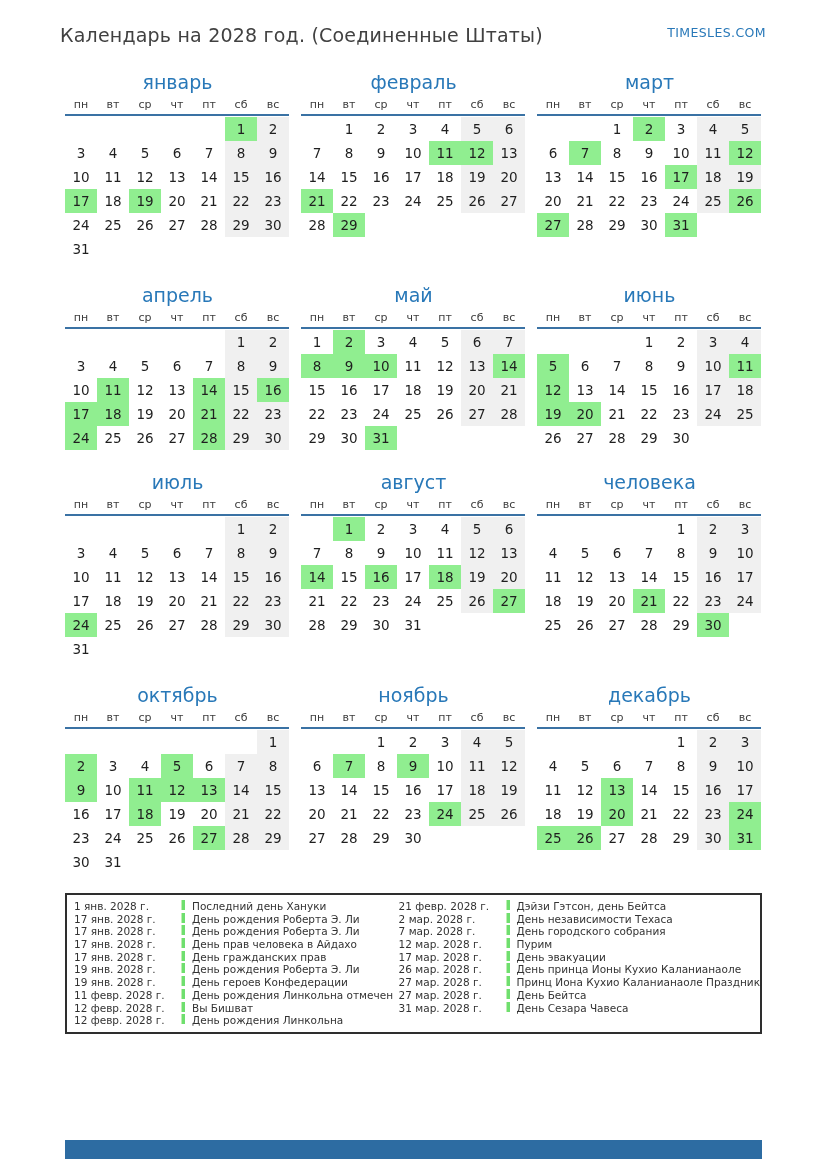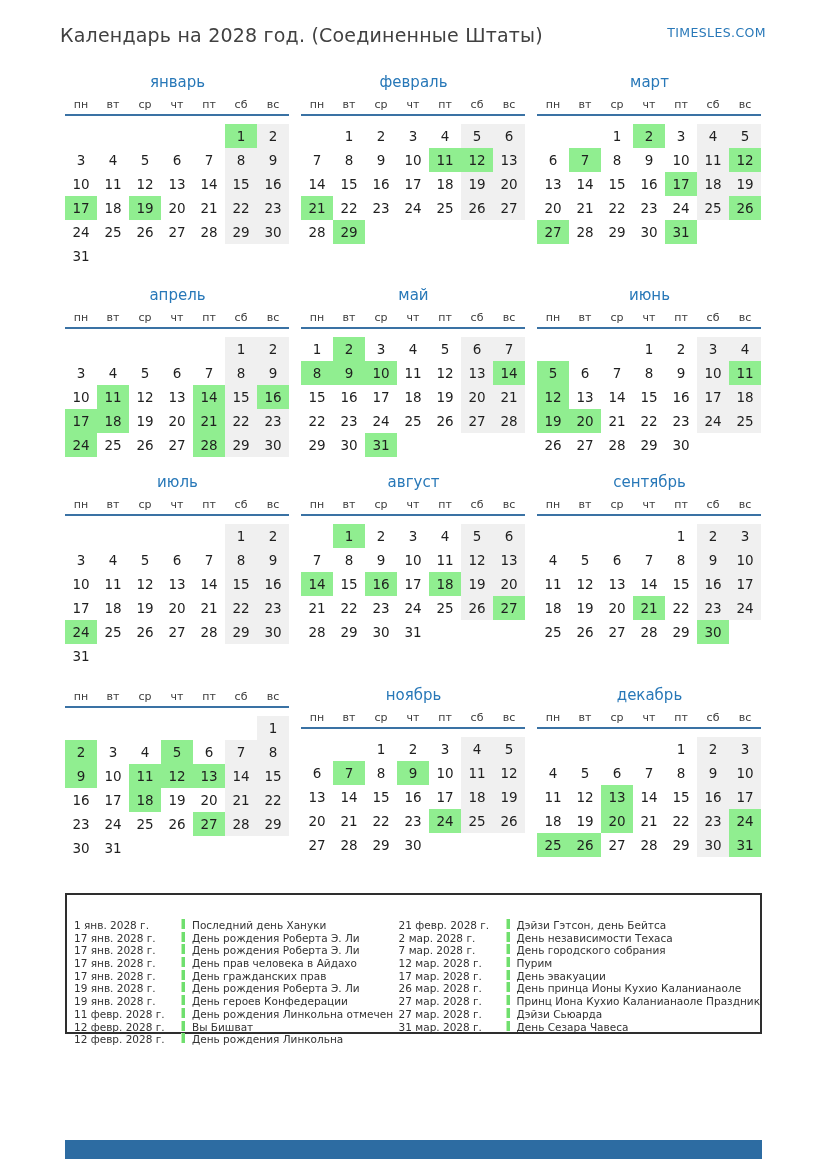--- a/index.html
+++ b/index.html
@@ -4,29 +4,29 @@
 <style>
   html,body{margin:0;padding:0;background:#fff;}
   body{width:827px;height:1169px;position:relative;font-family:"DejaVu Sans","Liberation Sans",sans-serif;}
 
   .topbar{position:absolute;top:24px;left:60px;width:706px;display:flex;justify-content:space-between;align-items:flex-start;}
   .page-title{font-size:19px;font-weight:400;color:#414141;letter-spacing:.2px;}
   .site-link{font-size:12.5px;color:var(--accent);text-decoration:none;margin-top:1px;letter-spacing:.4px;cursor:pointer;}
 
   .months{position:absolute;top:73px;left:65px;display:grid;grid-template-columns:repeat(3,225px);column-gap:11px;grid-template-rows:213px 187px 213px 187px;}
   .month{width:225px;}
-  .mtitle{text-align:center;color:var(--accent);font-size:15px;height:21px;line-height:19px;}
-  .mhead{display:grid;grid-template-columns:repeat(7,32px);border-bottom:2px solid var(--rule);margin-bottom:8px;width:224px;}
+  .mtitle{text-align:center;color:var(--accent);font-size:19px;height:21px;line-height:19px;}
+  .mhead{display:grid;grid-template-columns:repeat(7,32px);border-bottom:2px solid var(--rule);margin-bottom:1px;width:224px;}
   .wd{height:20px;line-height:22px;text-align:center;font-size:11px;color:#3b3b3b;}
   .mdays{display:grid;grid-template-columns:repeat(7,32px);grid-auto-rows:24px;width:224px;}
   .day{text-align:center;line-height:24px;font-size:13.5px;color:#1f1f1f;}
   .day.wknd{background:var(--weekend);}
   .day.hol{background:var(--green);}
 
-  .legend{position:absolute;top:893px;left:65px;width:697px;height:141px;border:2px solid #2e2e2e;box-sizing:border-box;display:grid;grid-template-columns:1fr 1fr;padding:24px 0 0 7px;background:#fff;}
+  .legend{position:absolute;top:893px;left:65px;width:697px;height:141px;border:2px solid #2e2e2e;box-sizing:border-box;display:grid;grid-template-columns:1fr 1fr;padding:5px 0 0 7px;background:#fff;}
   .lcol{display:flex;flex-direction:column;}
   .lrow{display:flex;height:12.7px;font-size:10.5px;line-height:12px;color:#333;}
   .ldate{width:107px;flex:0 0 107px;}
   .lmark{width:3px;height:10px;flex:0 0 3px;background:var(--marker);margin:0 7px 0 0;border-left:1px solid #bdf0b0;}
   .lname{white-space:nowrap;}
 
   .footer-bar{position:absolute;top:1140px;left:65px;width:697px;height:19px;background:var(--footer);}
 </style>
 </head>
 <body>
@@ -410,21 +410,21 @@
           <div class="day">25</div>
           <div class="day wknd">26</div>
           <div class="day hol">27</div>
           <div class="day">28</div>
           <div class="day">29</div>
           <div class="day">30</div>
           <div class="day">31</div>
         </div>
       </div>
       <div class="month">
-        <div class="mtitle">сентябрь</div>
+        <div class="mtitle">человека</div>
         <div class="mhead">
           <div class="wd">пн</div>
           <div class="wd">вт</div>
           <div class="wd">ср</div>
           <div class="wd">чт</div>
           <div class="wd">пт</div>
           <div class="wd">сб</div>
           <div class="wd">вс</div>
         </div>
         <div class="mdays">
@@ -458,20 +458,21 @@
           <div class="day wknd">24</div>
           <div class="day">25</div>
           <div class="day">26</div>
           <div class="day">27</div>
           <div class="day">28</div>
           <div class="day">29</div>
           <div class="day hol">30</div>
         </div>
       </div>
       <div class="month">
+        <div class="mtitle">октябрь</div>
         <div class="mhead">
           <div class="wd">пн</div>
           <div class="wd">вт</div>
           <div class="wd">ср</div>
           <div class="wd">чт</div>
           <div class="wd">пт</div>
           <div class="wd">сб</div>
           <div class="wd">вс</div>
         </div>
         <div class="mdays">
@@ -696,21 +697,21 @@
           <div class="lname">День принца Ионы Кухио Каланианаоле</div>
         </div>
         <div class="lrow">
           <div class="ldate">27 мар. 2028 г.</div>
           <div class="lmark"></div>
           <div class="lname">Принц Иона Кухио Каланианаоле Праздник</div>
         </div>
         <div class="lrow">
           <div class="ldate">27 мар. 2028 г.</div>
           <div class="lmark"></div>
-          <div class="lname">Дэйзи Сьюарда</div>
+          <div class="lname">День Бейтса</div>
         </div>
         <div class="lrow">
           <div class="ldate">31 мар. 2028 г.</div>
           <div class="lmark"></div>
           <div class="lname">День Сезара Чавеса</div>
         </div>
       </div>
   </div>
 
   <div class="footer-bar"></div>

